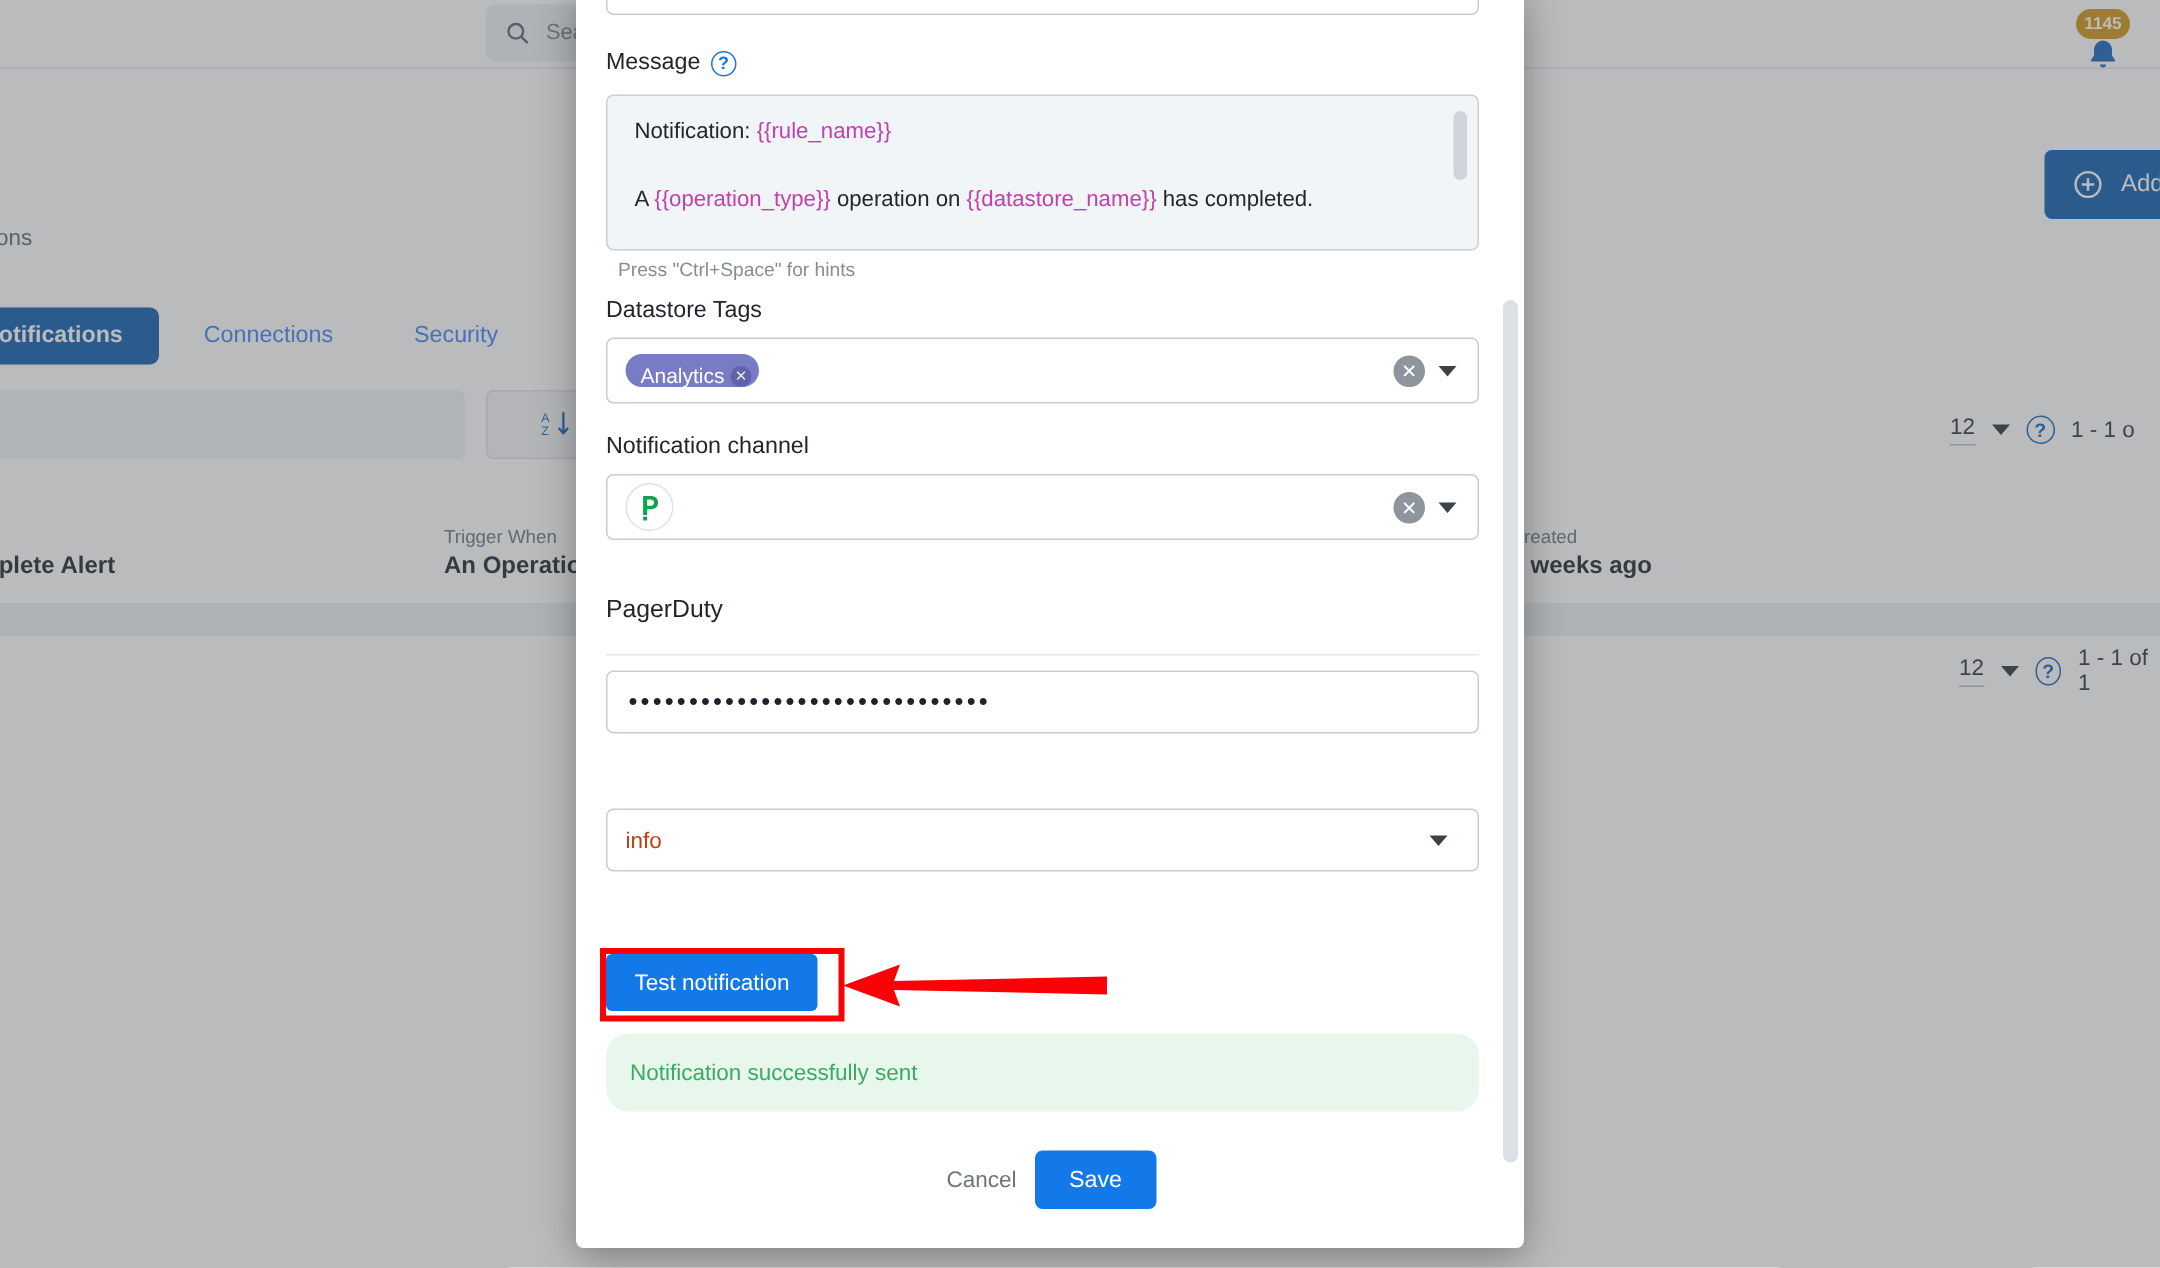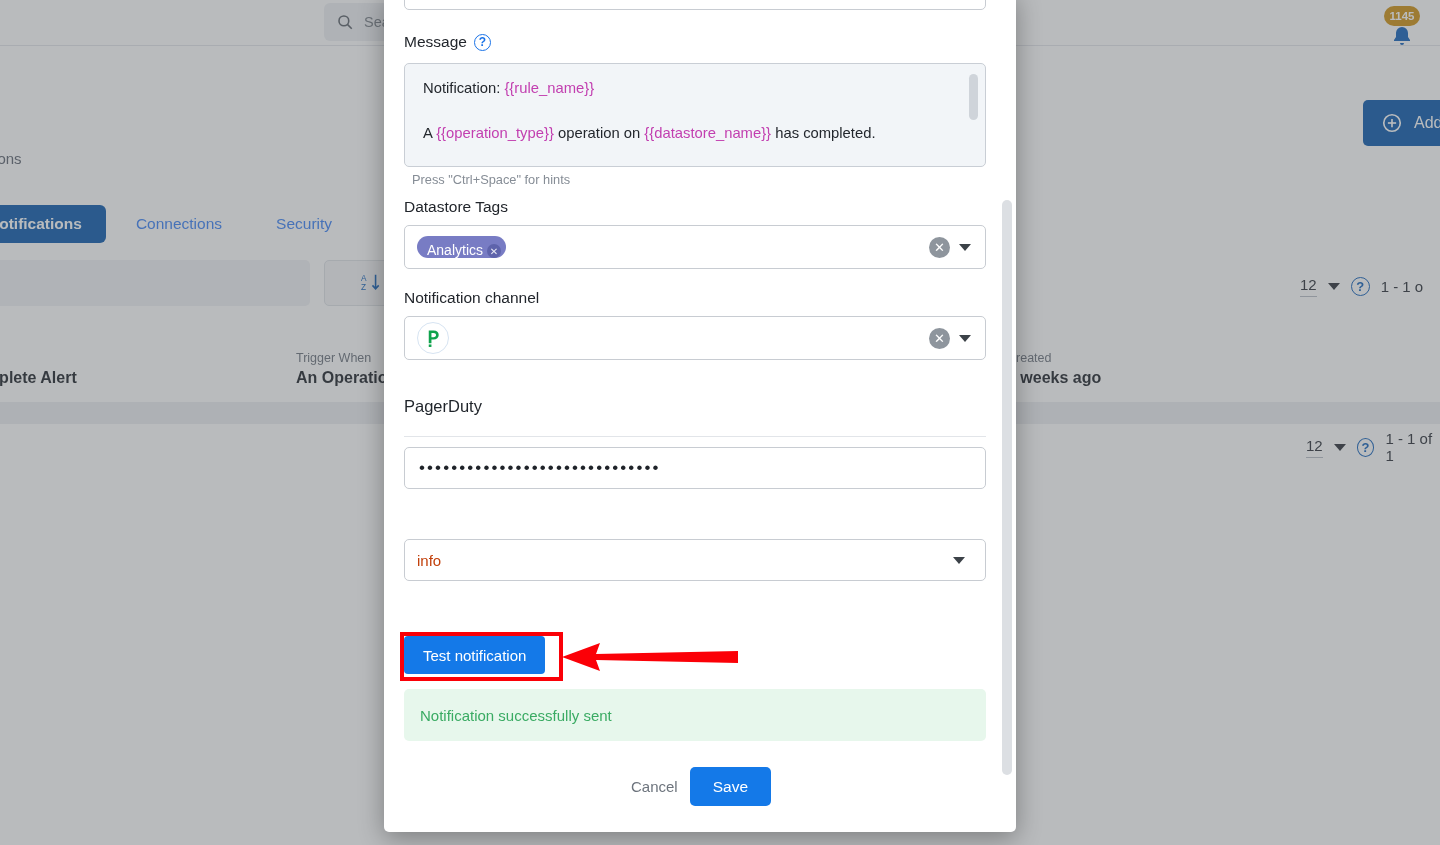--- a/index.html
+++ b/index.html
@@ -167,21 +167,21 @@
     height: 38px; padding: 0 19px; font-size: 15px;
     display: inline-flex; align-items: center; justify-content: center;
   }
   .hl-box {
     position: absolute; left: 400px; top: 632px; width: 163px; height: 49px;
     border: 4px solid #fb0007; z-index: 40; pointer-events: none;
   }
   .arrow-svg { position: absolute; left: 560px; top: 638px; z-index: 40; }
 
   .success-box {
-    width: 582px; height: 52px; background: #e7f7ec; border-radius: 5px;
+    width: 582px; height: 52px; background: #e7f7ec; border-radius: 15px;
     display: flex; align-items: center; padding: 0 16px;
     font-size: 15px; color: #3aab63;
   }
 
   .footer-btns { display: flex; align-items: center; justify-content: center; gap: 0; width: 582px; }
   .btn-cancel { font-size: 15px; color: #6d747d; padding: 9px 12px; }
   .btn-save {
     background: #1479e8; color: #ffffff; border-radius: 5px;
     height: 39px; padding: 0 23px; font-size: 15.5px;
     display: inline-flex; align-items: center; justify-content: center;

